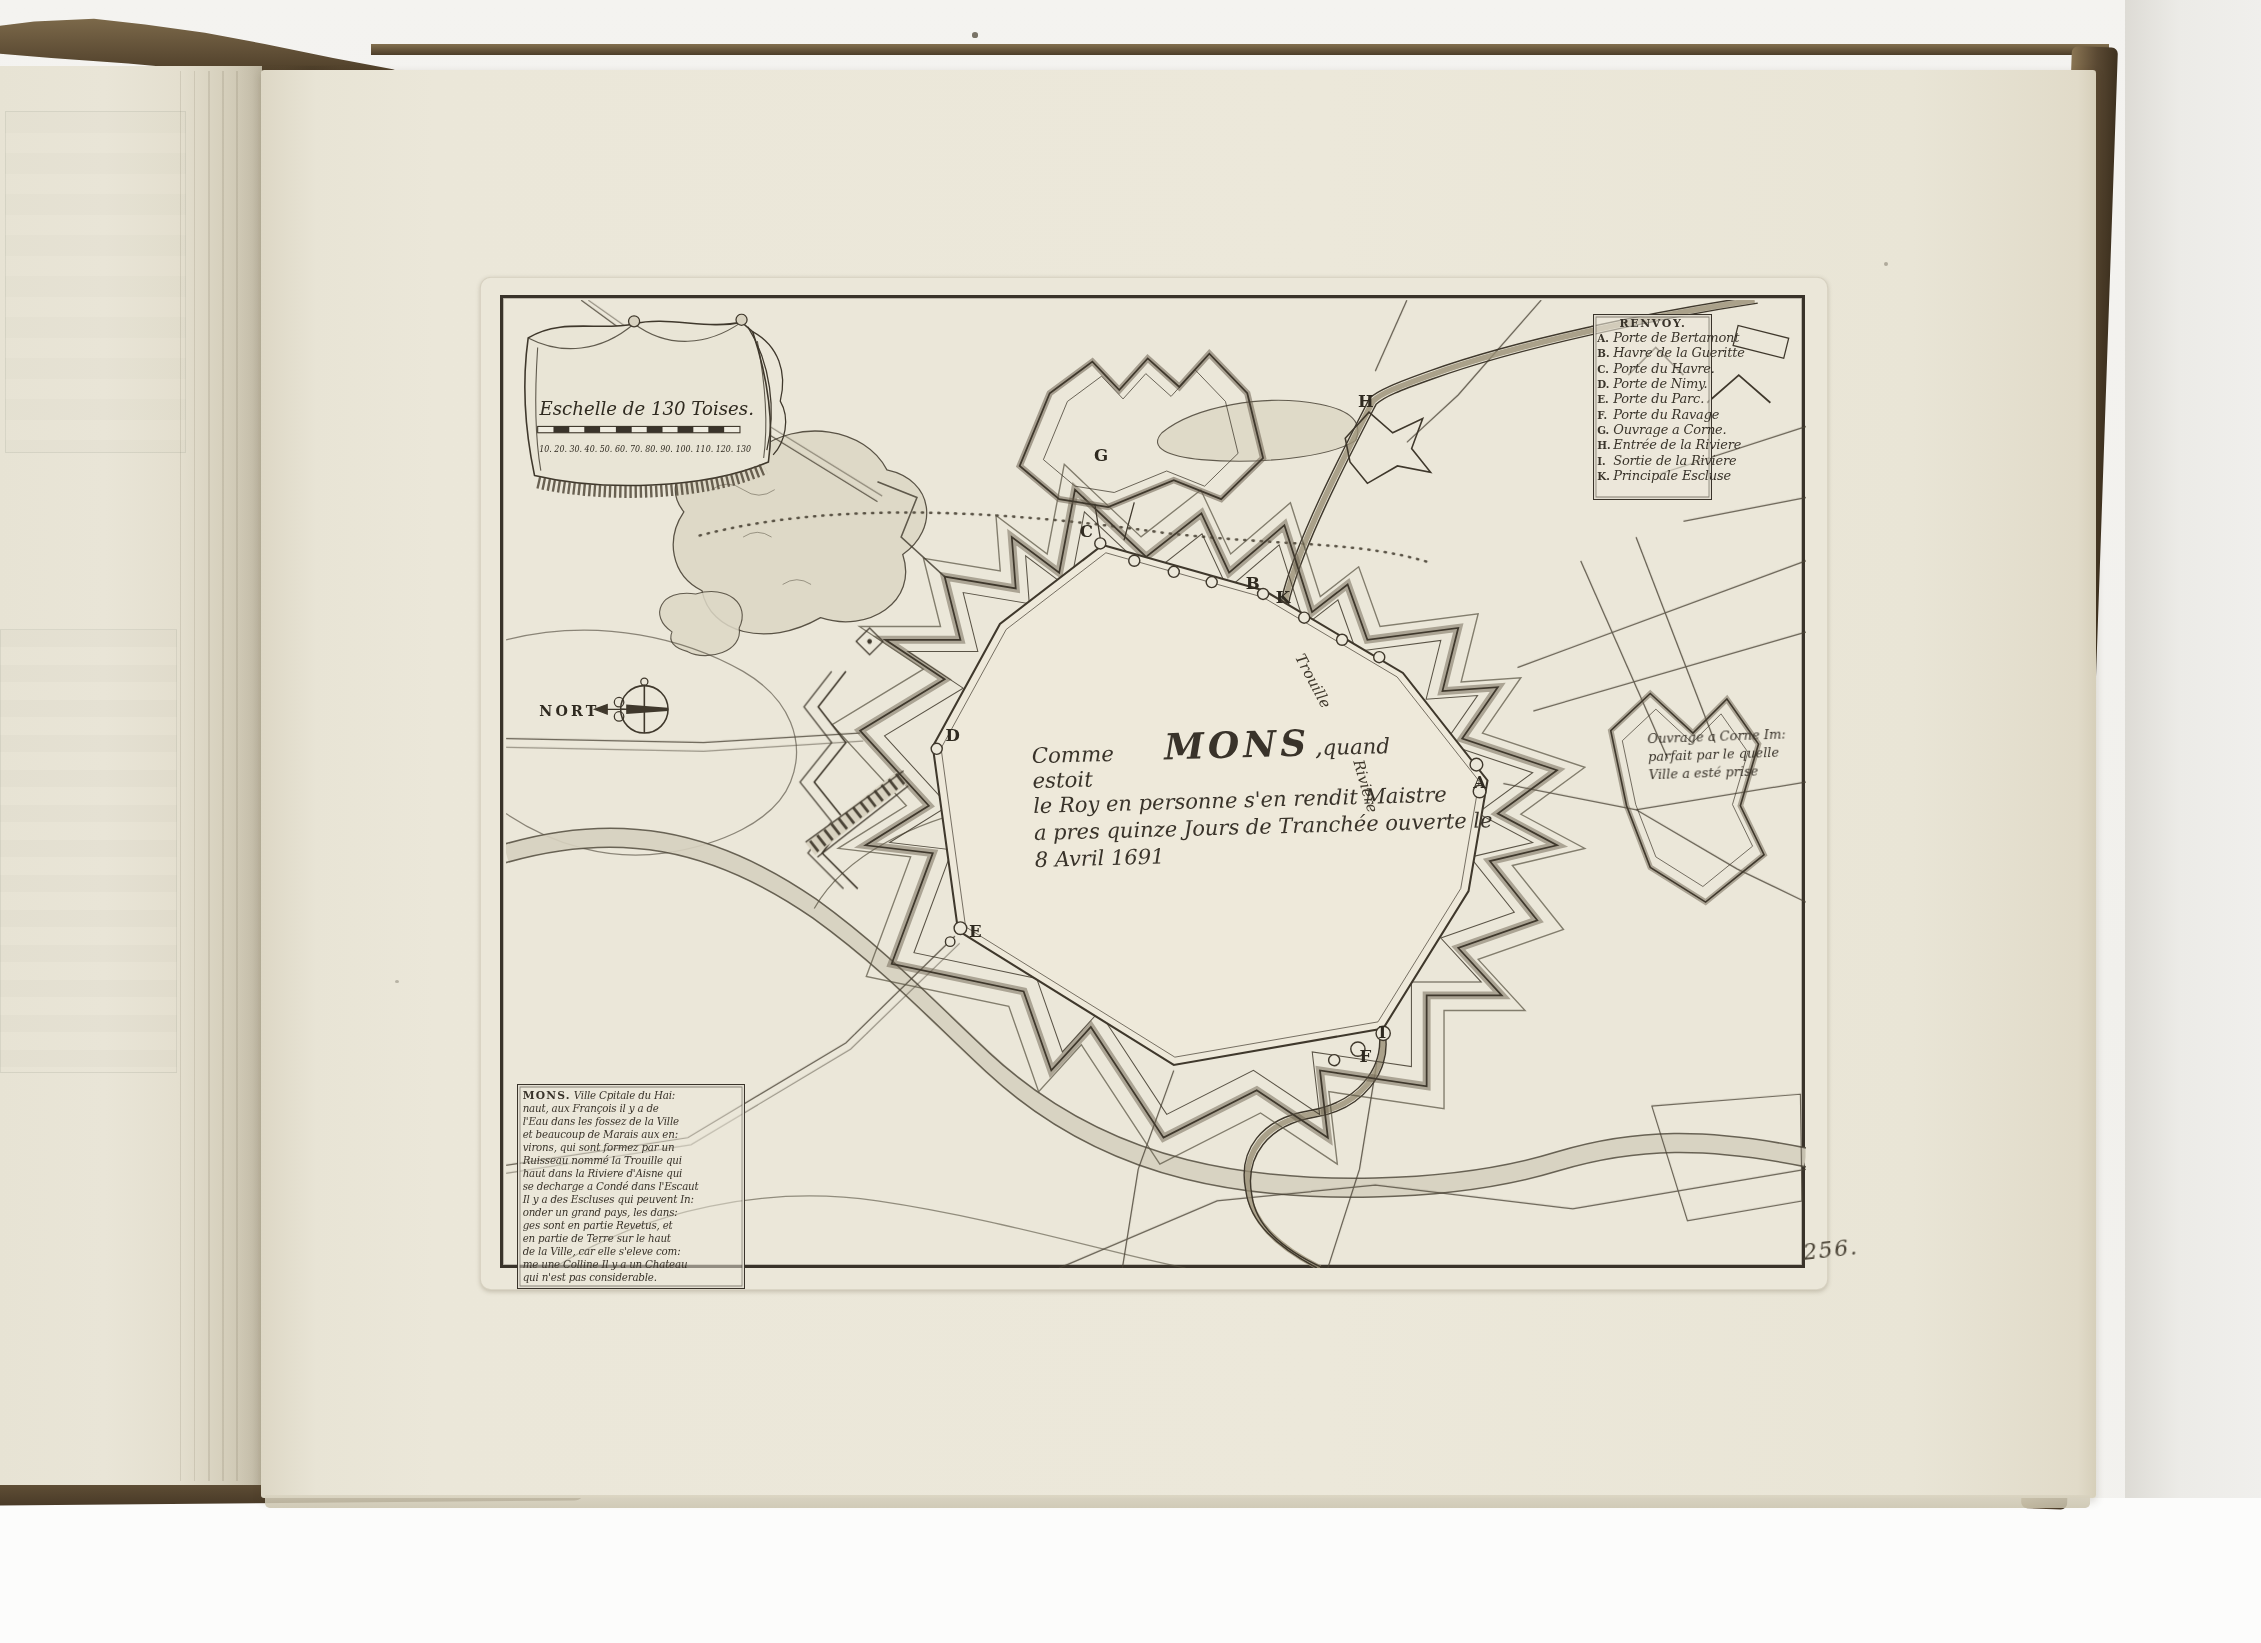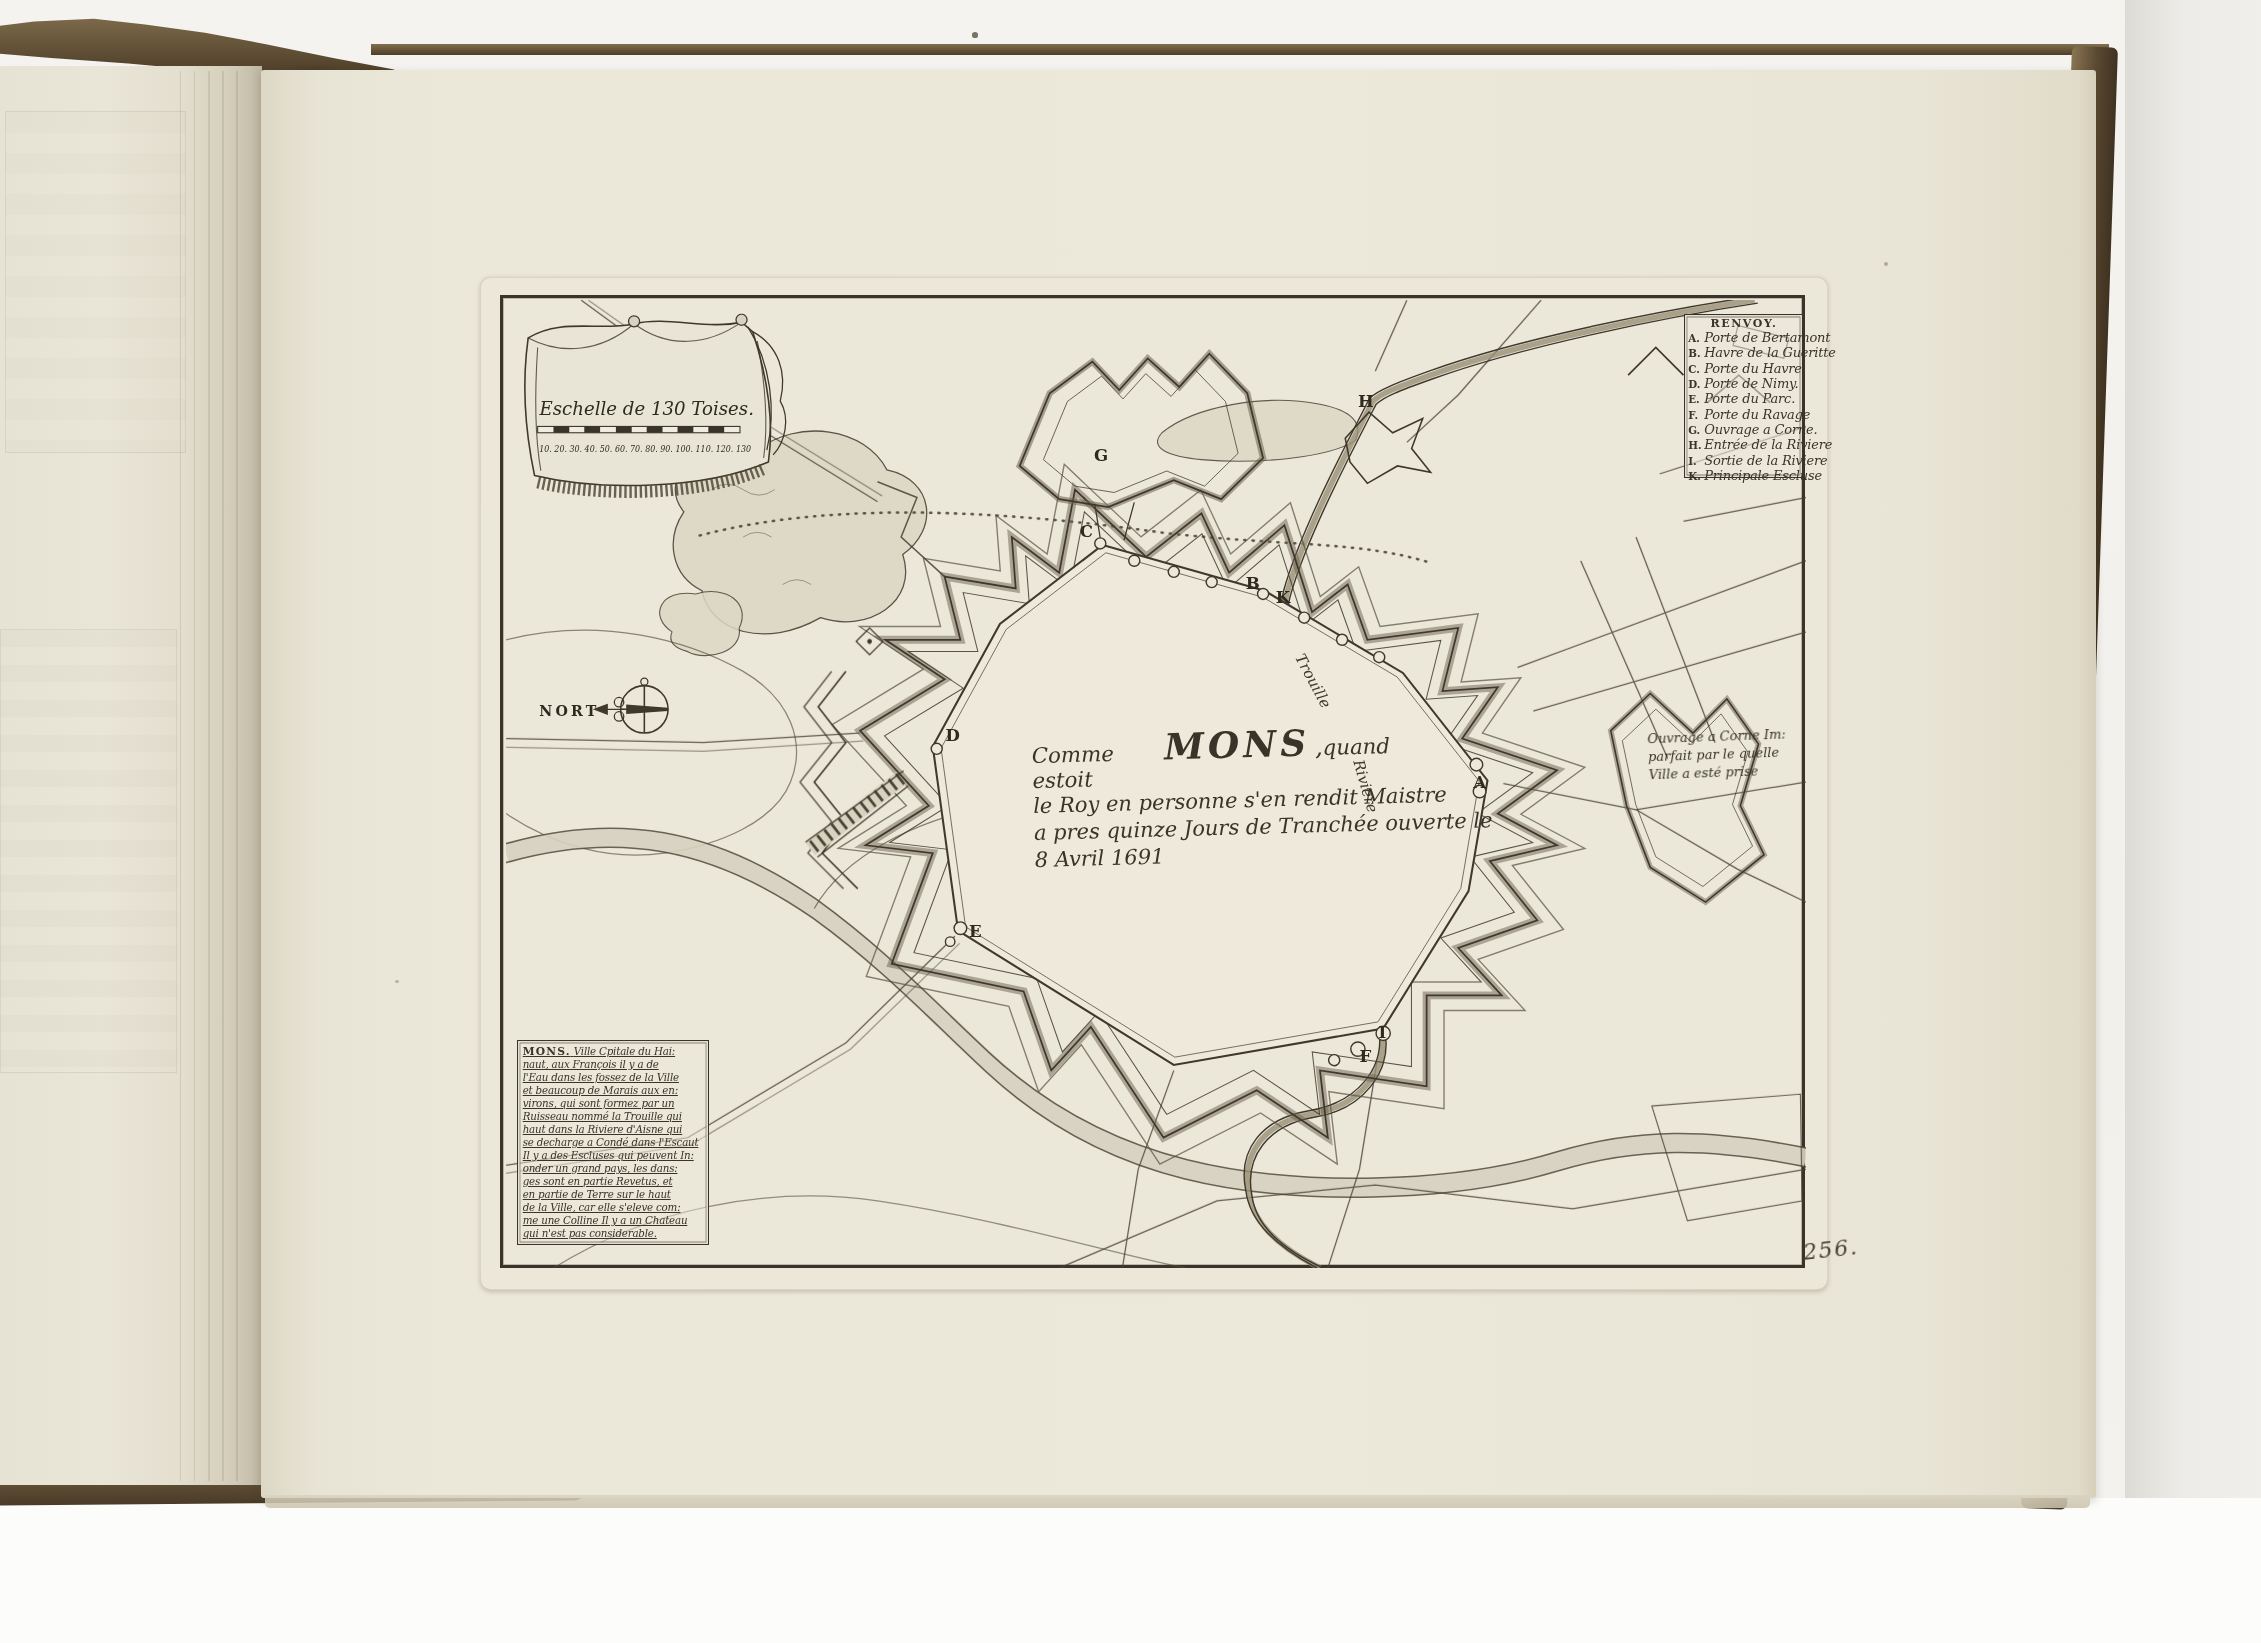--- a/index.html
+++ b/index.html
@@ -40,31 +40,31 @@
     background:repeating-linear-gradient(180deg,rgba(120,128,112,.06) 0 17.4px,rgba(120,128,112,0) 17.4px 35px);}
   .speck{width:6.3px;height:5.5px;border-radius:50%;background:#5a5244;opacity:.8;}
   
   .plate-mark{left:480px;top:277px;width:1348px;height:1013px;border-radius:11px;
     background:#ebe7d9;
     box-shadow:0 1.6px 4.7px rgba(100,90,66,.28), inset 0 0 0 0.8px rgba(150,140,115,.25);}
   .plate-border{left:500px;top:295px;width:1305px;height:973px;border:3.2px solid #39332a;box-sizing:border-box;
     box-shadow:inset 0 0 0 0.8px rgba(57,51,42,.35);}
   svg text{font-family:"DejaVu Serif",serif;}
   
-  .legend{left:1684px;top:314px;width:119px;height:164px;border:1.6px solid #39332a;box-sizing:border-box;
+  .legend{left:1593px;top:314px;width:119px;height:186px;border:1.6px solid #39332a;box-sizing:border-box;
     background:rgba(236,232,218,.6);box-shadow:inset 0 0 0 1.6px rgba(236,232,218,.9), inset 0 0 0 2.4px rgba(57,51,42,.6);
     padding:3.2px 2.4px 0 3.2px;}
   .legend-title{text-align:center;font-size:11px;font-weight:700;letter-spacing:1.6px;line-height:12px;color:#39332a;}
   .legend-row{display:flex;align-items:baseline;height:15.3px;white-space:nowrap;color:#39332a;}
   .legend-key{width:16px;flex:0 0 16px;font-size:10.3px;font-weight:700;}
   .legend-label{font-style:italic;font-size:13px;letter-spacing:-0.2px;}
   
-  .descbox{left:517px;top:1040px;width:192px;height:205px;border:1.6px solid #39332a;box-sizing:border-box;
+  .descbox{left:517px;top:1084px;width:228px;height:205px;border:1.6px solid #39332a;box-sizing:border-box;
     background:rgba(236,232,218,.5);box-shadow:inset 0 0 0 1.6px rgba(236,232,218,.9), inset 0 0 0 2.4px rgba(57,51,42,.55);
-    padding:4px 3.2px 0 4.7px;color:#39332a;text-decoration:underline;}
+    padding:4px 3.2px 0 4.7px;color:#39332a;}
   .desc-line{font-style:italic;font-size:10.3px;line-height:13px;white-space:nowrap;letter-spacing:-0.2px;}
   .desc-lead{font-style:normal;font-weight:700;letter-spacing:1.2px;font-size:10.7px;}
   
   .map-title{left:1033px;top:724px;width:363px;transform:rotate(-1.6deg);color:#39332a;}
   .mt-row1{display:flex;align-items:baseline;}
   .mt-it{font-style:italic;font-size:21.3px;}
   .mt-city{font-style:italic;font-weight:700;font-size:36px;letter-spacing:4px;margin-left:11px;}
   .mt-comma{font-size:24px;margin-left:4.7px;}
   .mt-tail{margin-left:auto;margin-right:4.7px;}
   .mt-row{font-style:italic;font-size:21px;line-height:27px;white-space:nowrap;}

